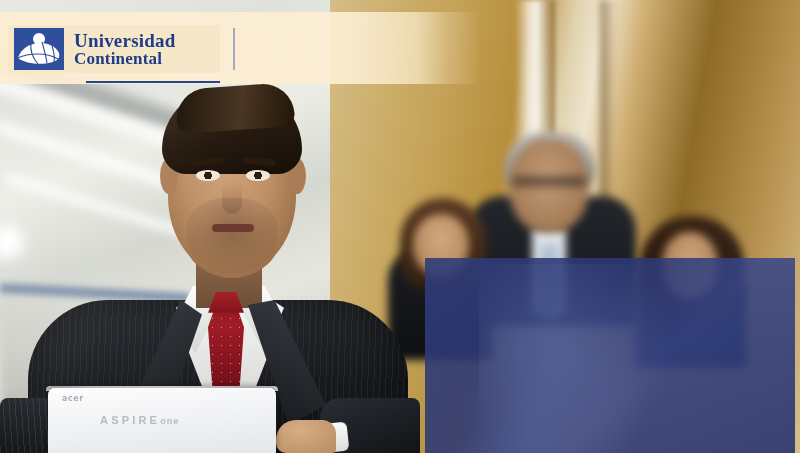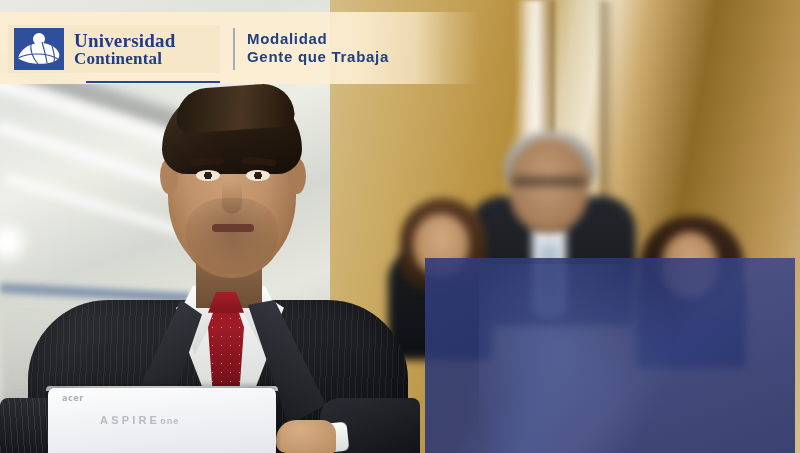--- a/index.html
+++ b/index.html
@@ -430,24 +430,20 @@
       </div>
       <div class="logo-words">
         <span class="l1">Universidad</span>
         <span class="l2">Continental</span>
       </div>
       <div class="logo-rule"></div>
     </div>
 
     <div class="divider"></div>
 
-    <div class="tagline">
-      <span class="t1">Modalidad</span>
-      <span class="t2">Gente que Trabaja</span>
-    </div>
   </div>
 
   <div class="panel">
     <div class="panel-glow"></div>
 
   </div>
 
 </div>
 
 </body></html>

